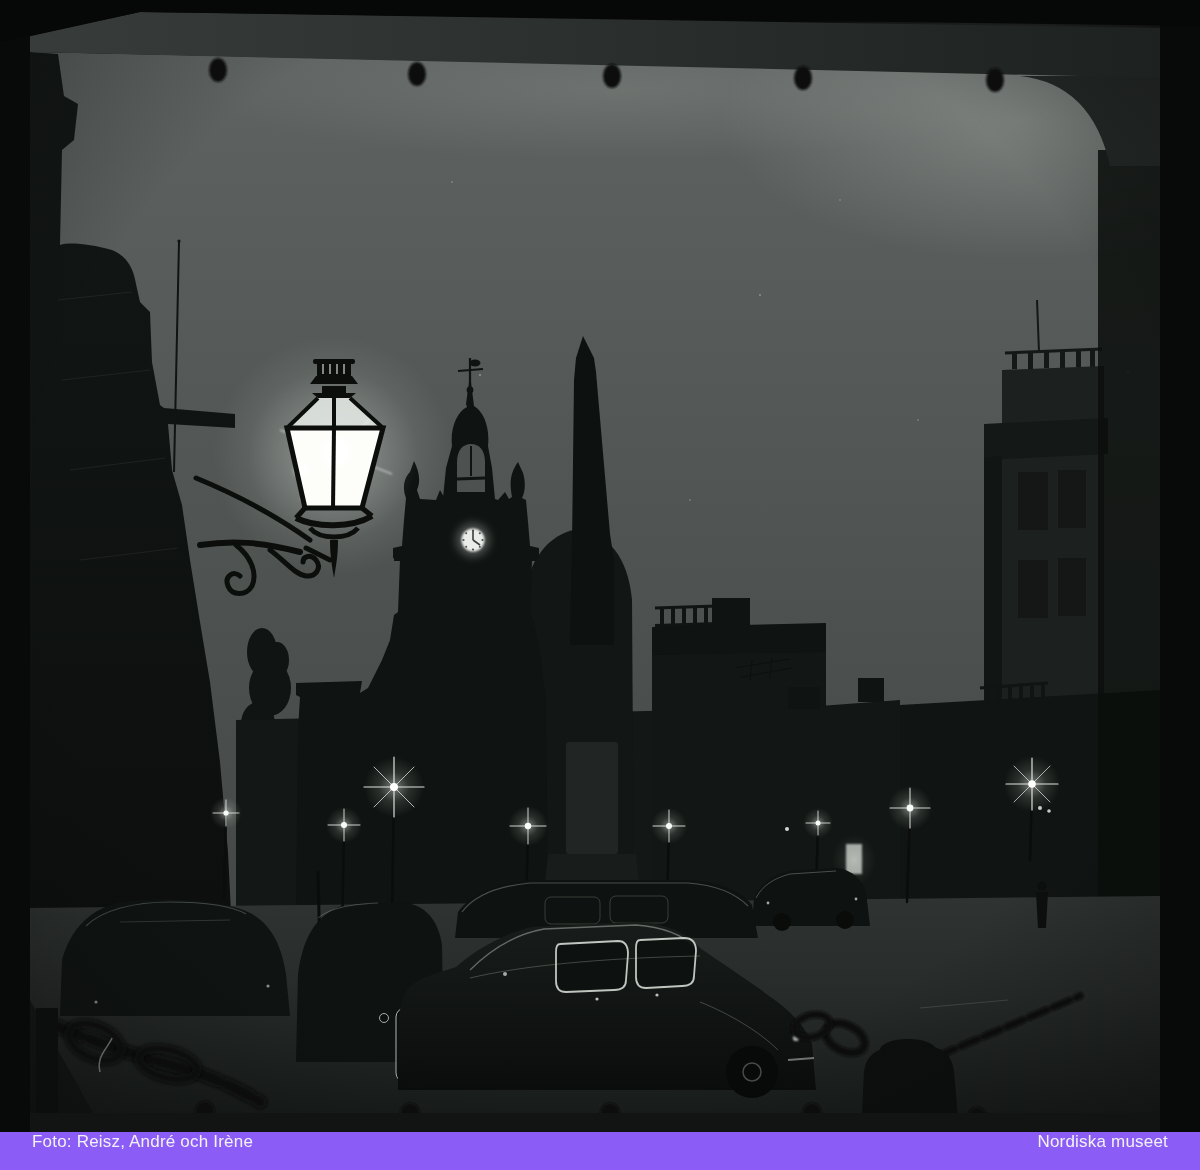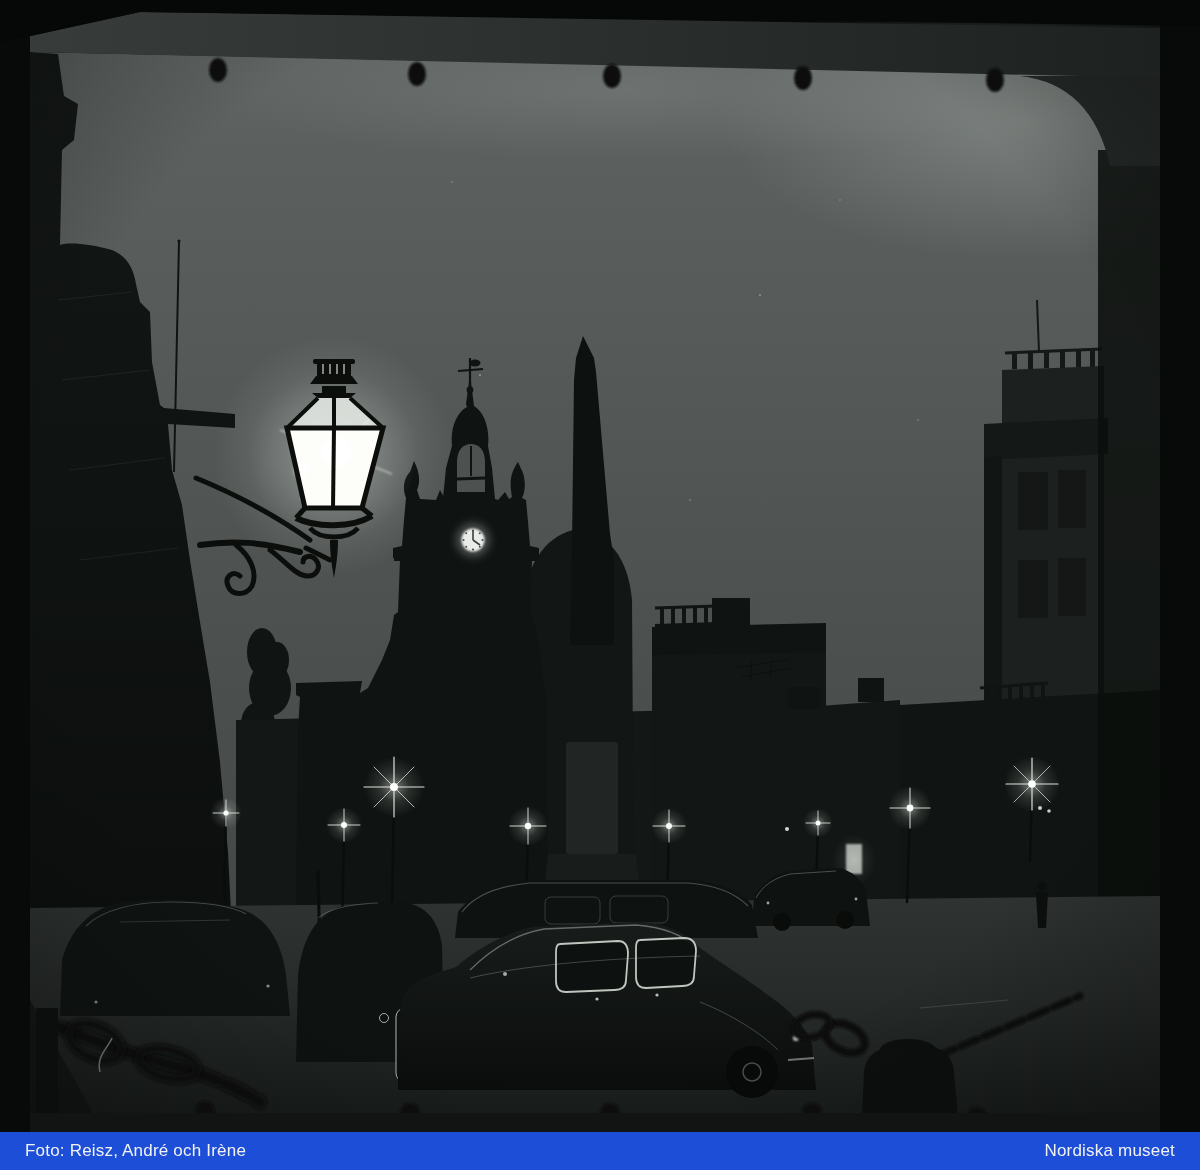--- a/index.html
+++ b/index.html
@@ -3,22 +3,22 @@
 <meta charset="utf-8">
 <style>
   html,body{margin:0;padding:0;background:#000;}
   .screen{
     position:relative;width:1200px;height:1170px;overflow:hidden;
     background:#070908;font-family:"Liberation Sans",sans-serif;
   }
   .photo-svg{position:absolute;left:0;top:0;display:block;}
   .caption-bar{
     position:absolute;left:0;bottom:0;width:1200px;height:38px;
-    background:#1d4ed8;display:flex;align-items:center;justify-content:space-between;
-    box-sizing:border-box;padding:0 25px;z-index:10;
+    background:#8b5cf6;display:flex;align-items:flex-start;justify-content:space-between;
+    box-sizing:border-box;padding:0 32px;z-index:10;
   }
   .caption-bar span{
     color:#f2f2f2;font-size:17px;letter-spacing:.2px;
     font-family:"Liberation Sans",sans-serif;white-space:nowrap;
   }
 </style>
 </head>
 <body>
 
 <div class="screen">

